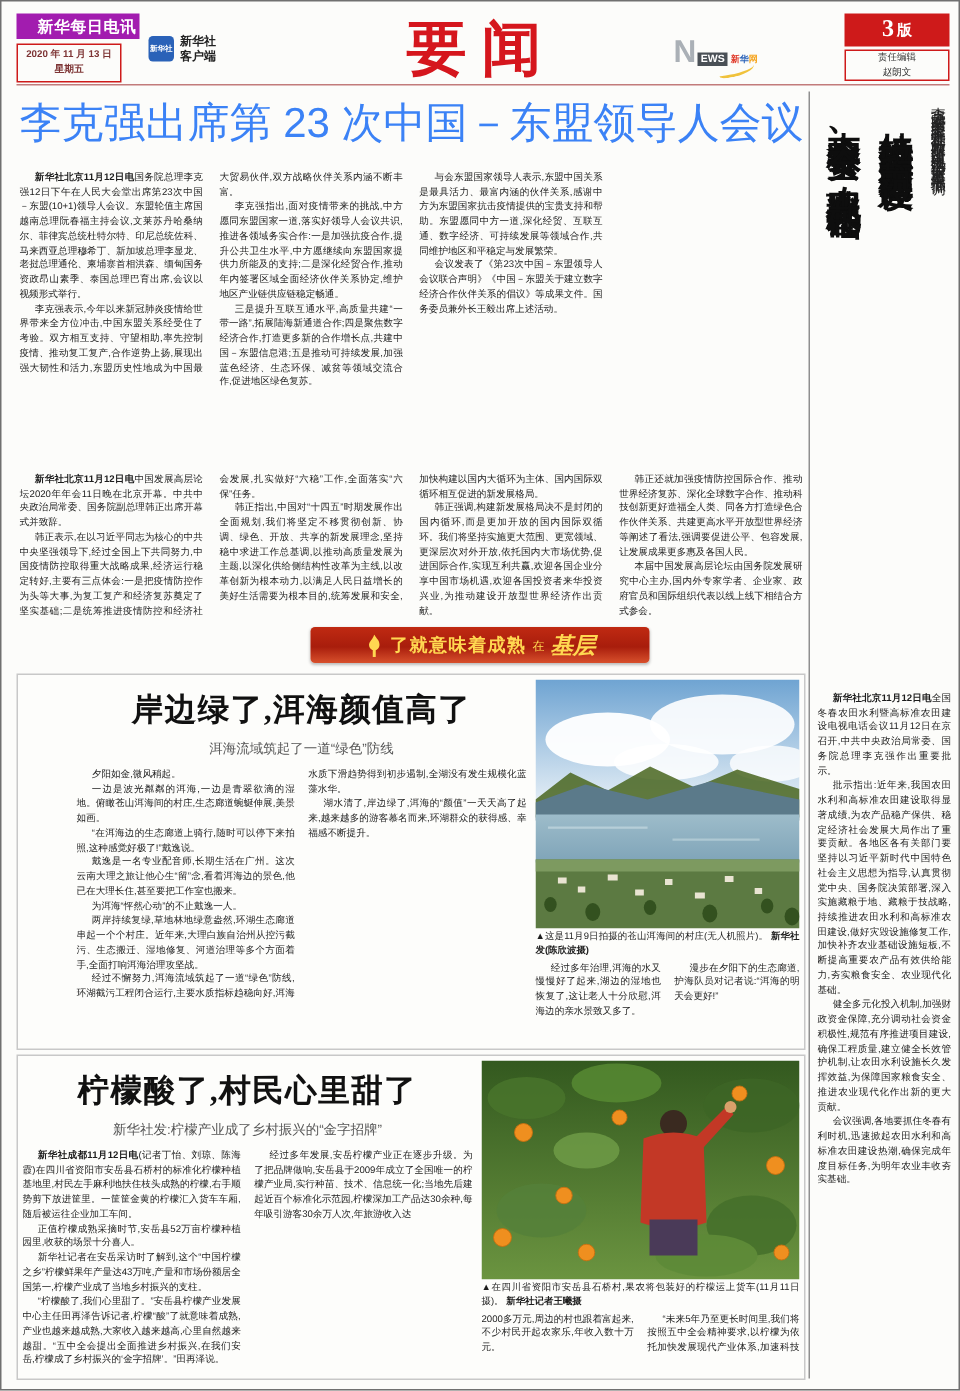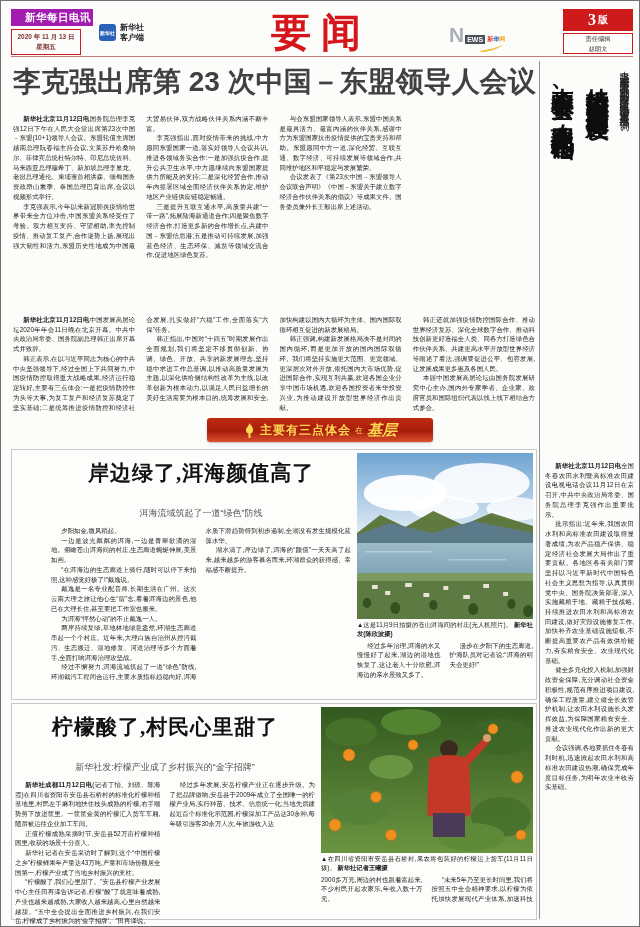--- a/index.html
+++ b/index.html
@@ -29,22 +29,22 @@
           border-radius:0 0 100% 40%;transform:rotate(-10deg);}
   .editionbox{position:absolute;left:562px;top:8px;width:70px;height:22px;background:#ce1a1a;color:#fff;
               display:flex;align-items:center;justify-content:center;gap:2px;}
   .editionbox .num{font-size:16px;font-weight:bold;font-family:"Liberation Serif",serif;}
   .editionbox .unit{font-size:10px;font-weight:bold;}
   .editorbox{position:absolute;left:562px;top:32px;width:70px;height:21px;border:1px solid #ce1a1a;
              box-sizing:border-box;display:flex;flex-direction:column;align-items:center;justify-content:center;
              font-size:6.3px;color:#333;line-height:1.45;}
   .header-rule{position:absolute;left:10px;top:55px;width:622px;border-top:1px solid #c27b7b;}
   
-  .headline1{position:absolute;left:12px;top:62px;width:524px;font-size:28px;font-weight:bold;
-             letter-spacing:0;white-space:nowrap;color:#404040;}
+  .headline1{position:absolute;left:12px;top:62px;width:524px;font-size:28px;font-weight:normal;
+             letter-spacing:0;white-space:nowrap;color:#3b82f6;}
   .headline2{position:absolute;left:12px;top:270px;width:522px;text-align:center;font-size:28px;
              font-weight:bold;color:#0e0e0e;letter-spacing:2px;}
   
   .smalltext{font-size:6.4px;line-height:1.52;text-align:justify;color:#1c1c1c;}
   .smalltext p{margin:0;text-indent:1.6em;}
   .smalltext p.noindent{text-indent:0;}
   .cols4{column-count:4;column-gap:11px;column-fill:auto;overflow:hidden;}
   .cols2{column-count:2;column-gap:9px;column-fill:auto;overflow:hidden;}
   .article1{position:absolute;left:12px;top:113px;width:522px;height:150px;}
   .article2{position:absolute;left:12px;top:314px;width:522px;height:98px;}
@@ -58,21 +58,21 @@
   .badge .t3{font-size:15px;font-weight:bold;font-family:"Liberation Serif",serif;font-style:italic;}
   
   .feature{position:absolute;left:10px;width:526px;border:1px solid #c8c8c8;box-sizing:border-box;
            background:#fdfdfb;padding:3px;display:flex;gap:6px;}
   .f1{top:448px;height:251px;padding-left:39px;}
   .f2{top:702px;height:217px;}
   .fleft{width:300px;flex:0 0 300px;}
   .fright{width:212px;flex:1;}
   .fheadline{font-family:"Liberation Serif",serif;font-weight:bold;font-size:21px;text-align:center;
              color:#111;margin-top:6px;letter-spacing:1px;}
-  .fsubhead{font-size:9px;color:#555;text-align:center;margin:20px 0 6px;}
+  .fsubhead{font-size:9px;color:#555;text-align:center;margin:6px 0 6px;}
   .ftext1{height:168px;}
   .ftext2{height:148px;}
   .photo{width:100%;display:block;}
   .caption{font-size:6.3px;line-height:1.4;text-align:justify;color:#1c1c1c;margin-top:2px;}
   .caption b{font-weight:bold;}
   .fr-text1{height:46px;margin-top:2px;}
   .fr-text2{height:42px;margin-top:2px;}
   .byline{text-align:right;}
   
   .side-rule{position:absolute;left:538px;top:60px;height:858px;border-left:1px solid #8f8f8f;}
@@ -140,21 +140,21 @@
     <p>韩正强调,构建新发展格局决不是封闭的国内循环,而是更加开放的国内国际双循环。我们将坚持实施更大范围、更宽领域、更深层次对外开放,依托国内大市场优势,促进国际合作,实现互利共赢,欢迎各国企业分享中国市场机遇,欢迎各国投资者来华投资兴业,为推动建设开放型世界经济作出贡献。</p>
     <p>韩正还就加强疫情防控国际合作、推动世界经济复苏、深化全球数字合作、推动科技创新更好造福全人类、同各方打造绿色合作伙伴关系、共建更高水平开放型世界经济等阐述了看法,强调要促进公平、包容发展,让发展成果更多惠及各国人民。</p>
     <p>本届中国发展高层论坛由国务院发展研究中心主办,国内外专家学者、企业家、政府官员和国际组织代表以线上线下相结合方式参会。</p>
   </div>
 
   <div class="badge">
     <svg width="13" height="15" viewBox="0 0 13 15">
       <path d="M6.5 0 C8 3 10 3.5 10 7 A3.5 3.5 0 0 1 3 7 C3 4.5 5.5 3.5 6.5 0 Z" fill="#ffd851"></path>
       <rect x="5.5" y="10" width="2" height="5" fill="#ffd851"></rect>
     </svg>
-    <span class="t1">主要有三点体会</span>
+    <span class="t1">了就意味着成熟</span>
     <span class="t2">在</span>
     <span class="t3">基层</span>
   </div>
 
   <div class="feature f1">
     <div class="fleft">
       <div class="fheadline">岸边绿了,洱海颜值高了</div>
       <div class="fsubhead">洱海流域筑起了一道“绿色”防线</div>
       <div class="smalltext cols2 ftext1">
         <p>夕阳如金,微风稍起。</p>

